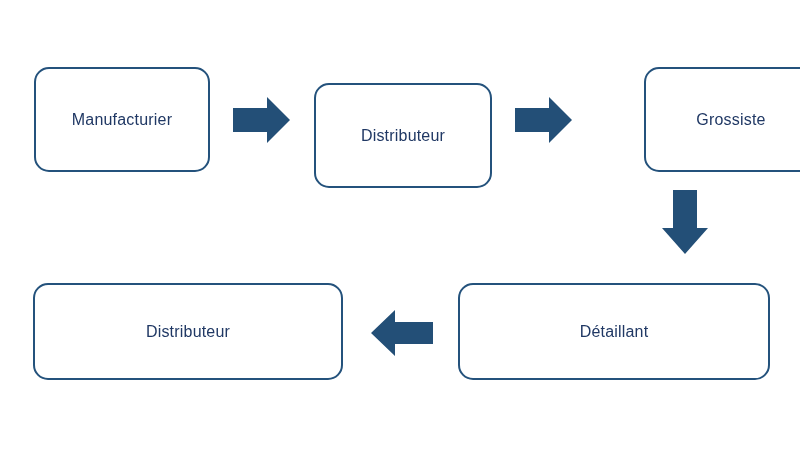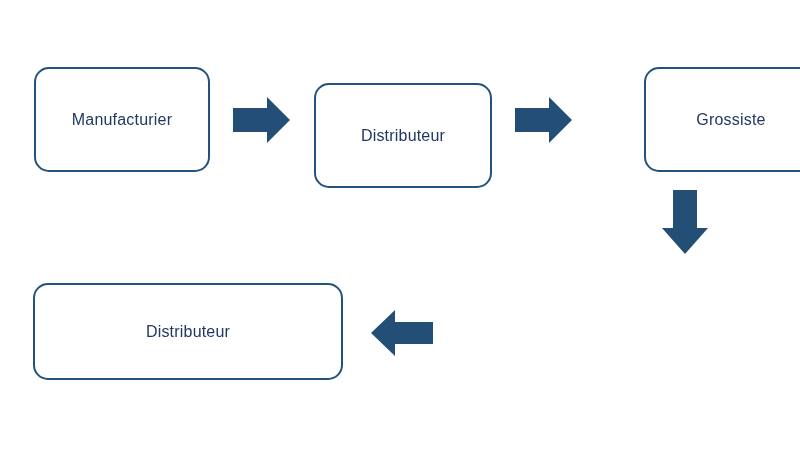--- a/index.html
+++ b/index.html
@@ -77,20 +77,23 @@
   <div class="node" id="node-grossiste">
     <span>Grossiste</span>
   </div>
 
   <div class="arrow" id="arrow-down">
     <svg width="46" height="64" viewBox="0 0 46 64" xmlns="http://www.w3.org/2000/svg">
       <polygon points="11,0 35,0 35,38 46,38 23,64 0,38 11,38"></polygon>
     </svg>
   </div>
 
+  <div class="node" id="node-detaillant">
+    <span>Détaillant</span>
+  </div>
 
   <div class="arrow" id="arrow-left">
     <svg width="62" height="50" viewBox="0 0 62 50" xmlns="http://www.w3.org/2000/svg">
       <polygon points="62,14 24,14 24,2 0,25 24,48 24,36 62,36"></polygon>
     </svg>
   </div>
 
   <div class="node" id="node-consommateur">
     <span>Distributeur</span>
   </div>

